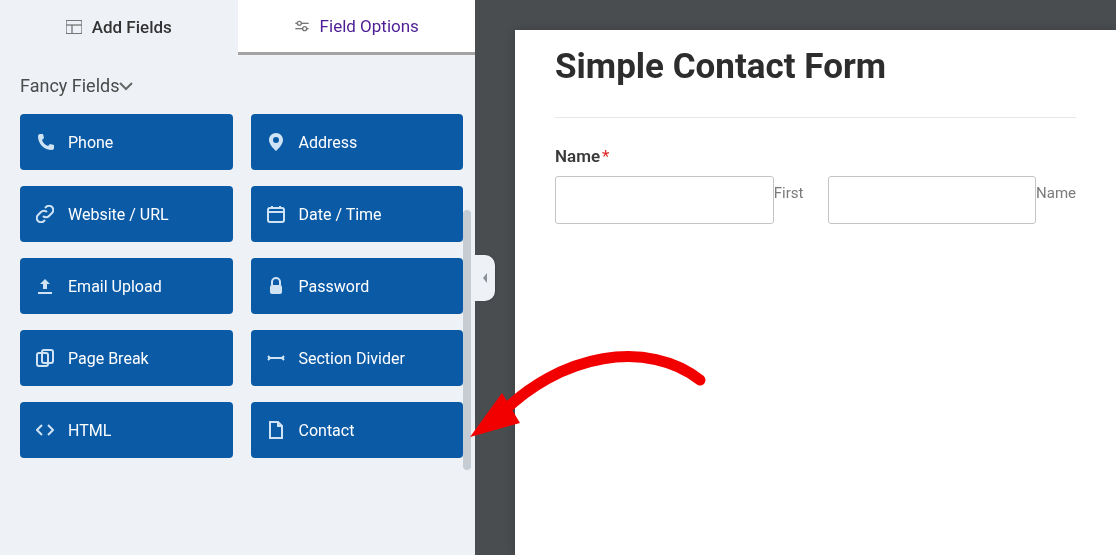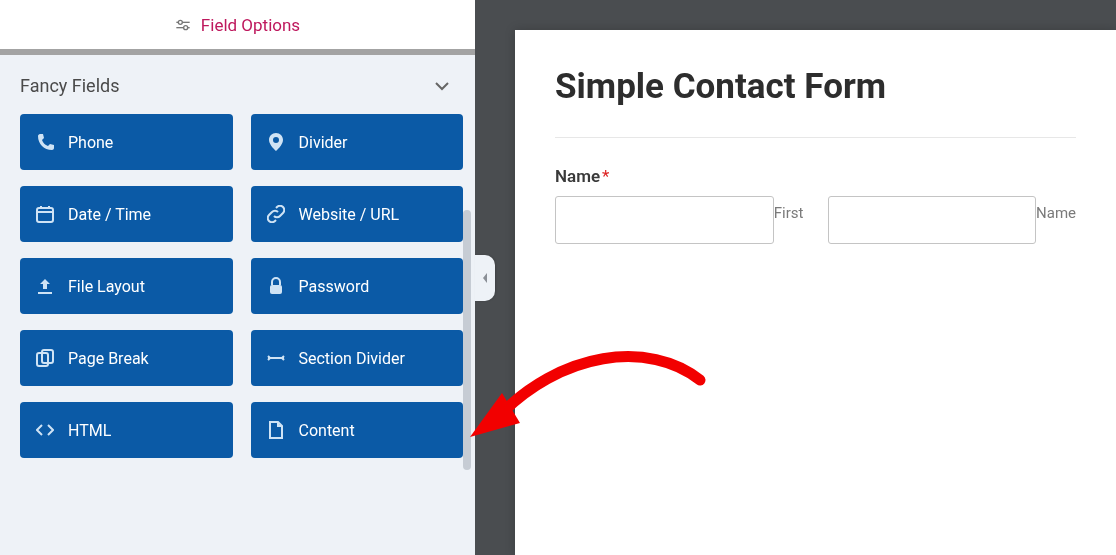--- a/index.html
+++ b/index.html
@@ -18,39 +18,38 @@
 
   
   .tabs { display: flex; height: 55px; }
   .tab {
     flex: 1;
     display: flex;
     align-items: center;
     justify-content: center;
     gap: 10px;
     font-size: 17px;
-    color: #be185d;
+    color: #4c1d95;
     background: #fff;
-    border-bottom: 6px solid #a3a3a3;
+    border-bottom: 3px solid #a3a3a3;
     cursor: pointer;
   }
   .tab.active {
     background: #eef2f7;
     color: #333;
     font-weight: 500;
     border-bottom: 1px solid #eef2f7;
   }
   .tab .tab-icon { width: 16px; height: 14px; fill: #777; }
   .tab.active .tab-icon { fill: #555; }
 
   
   .section-head {
     display: flex;
     align-items: center;
-    justify-content: space-between;
     padding: 20px 26px 8px 20px;
     color: #4a4a4a;
     font-size: 18px;
     cursor: pointer;
   }
   .chevron { width: 14px; height: 10px; fill: #666; }
 
   
   .fields {
     padding: 10px 12px 10px 20px;
@@ -105,21 +104,21 @@
   
   .canvas-wrap {
     flex: 1;
     padding: 30px 0 0 40px;
     position: relative;
   }
   .canvas {
     background: #fff;
     width: 100%;
     height: 100%;
-    padding: 36px 40px 0 40px;
+    padding: 16px 40px 0 40px;
     box-shadow: 0 0 10px rgba(0,0,0,0.2);
   }
   .form-title {
     font-size: 35px;
     font-weight: 700;
     color: #2d2d2d;
     padding-bottom: 30px;
     border-bottom: 1px solid #e7e7e7;
     margin-bottom: 28px;
   }
@@ -160,20 +159,28 @@
   }
   .arrow-anno path { stroke: #f20000; fill: none; stroke-width: 11; stroke-linecap: round; }
   .arrow-anno .head { fill: #f20000; stroke: none; }
 </style>
 </head>
 <body>
 
 <div class="sidebar">
 
   <div class="tabs">
+    <div class="tab active">
+      <svg class="tab-icon" viewBox="0 0 24 20">
+          <rect x="0" y="0" width="24" height="20" rx="2" fill="none" stroke="#777" stroke-width="2"></rect>
+          <line x1="0" y1="7" x2="24" y2="7" stroke="#777" stroke-width="2"></line>
+          <line x1="9" y1="7" x2="9" y2="20" stroke="#777" stroke-width="2"></line>
+        </svg>
+      <span>Add Fields</span>
+    </div>
     <div class="tab">
       <svg class="tab-icon" viewBox="0 0 24 20">
           <line x1="2" y1="6" x2="22" y2="6" stroke="#777" stroke-width="2"></line>
           <circle cx="8" cy="6" r="3" fill="#fff" stroke="#777" stroke-width="2"></circle>
           <line x1="2" y1="14" x2="22" y2="14" stroke="#777" stroke-width="2"></line>
           <circle cx="16" cy="14" r="3" fill="#fff" stroke="#777" stroke-width="2"></circle>
         </svg>
       <span>Field Options</span>
     </div>
   </div>
@@ -190,39 +197,39 @@
   <div class="field-btn">
         <svg viewBox="0 0 18 18" class="fi" style="color: rgb(207, 227, 245);">
           <use href="#ic-phone"></use>
         </svg>
         <span>Phone</span>
       </div>
       <div class="field-btn">
         <svg viewBox="0 0 18 18" class="fi" style="color: rgb(207, 227, 245);">
           <use href="#ic-pin"></use>
         </svg>
-        <span>Divider</span>
+        <span>Address</span>
+      </div>
+      <div class="field-btn">
+        <svg viewBox="0 0 18 18" class="fi" style="color: rgb(207, 227, 245);">
+          <use href="#ic-link"></use>
+        </svg>
+        <span>Website / URL</span>
       </div>
       <div class="field-btn">
         <svg viewBox="0 0 18 18" class="fi" style="color: rgb(207, 227, 245);">
           <use href="#ic-calendar"></use>
         </svg>
         <span>Date / Time</span>
       </div>
       <div class="field-btn">
         <svg viewBox="0 0 18 18" class="fi" style="color: rgb(207, 227, 245);">
-          <use href="#ic-link"></use>
-        </svg>
-        <span>Website / URL</span>
-      </div>
-      <div class="field-btn">
-        <svg viewBox="0 0 18 18" class="fi" style="color: rgb(207, 227, 245);">
           <use href="#ic-upload"></use>
         </svg>
-        <span>File Layout</span>
+        <span>Email Upload</span>
       </div>
       <div class="field-btn">
         <svg viewBox="0 0 18 18" class="fi" style="color: rgb(207, 227, 245);">
           <use href="#ic-lock"></use>
         </svg>
         <span>Password</span>
       </div>
       <div class="field-btn">
         <svg viewBox="0 0 18 18" class="fi" style="color: rgb(207, 227, 245);">
           <use href="#ic-copy"></use>
@@ -238,21 +245,21 @@
       <div class="field-btn">
         <svg viewBox="0 0 18 18" class="fi" style="color: rgb(207, 227, 245);">
           <use href="#ic-code"></use>
         </svg>
         <span>HTML</span>
       </div>
       <div class="field-btn">
         <svg viewBox="0 0 18 18" class="fi" style="color: rgb(207, 227, 245);">
           <use href="#ic-file"></use>
         </svg>
-        <span>Content</span>
+        <span>Contact</span>
       </div>
     </div>
 
   <div class="scroll-track"></div>
 </div>
 
 <div class="collapse-handle">
   <svg viewBox="0 0 8 12">
       <path d="M6 1 L2 6 L6 11"></path>
     </svg>

